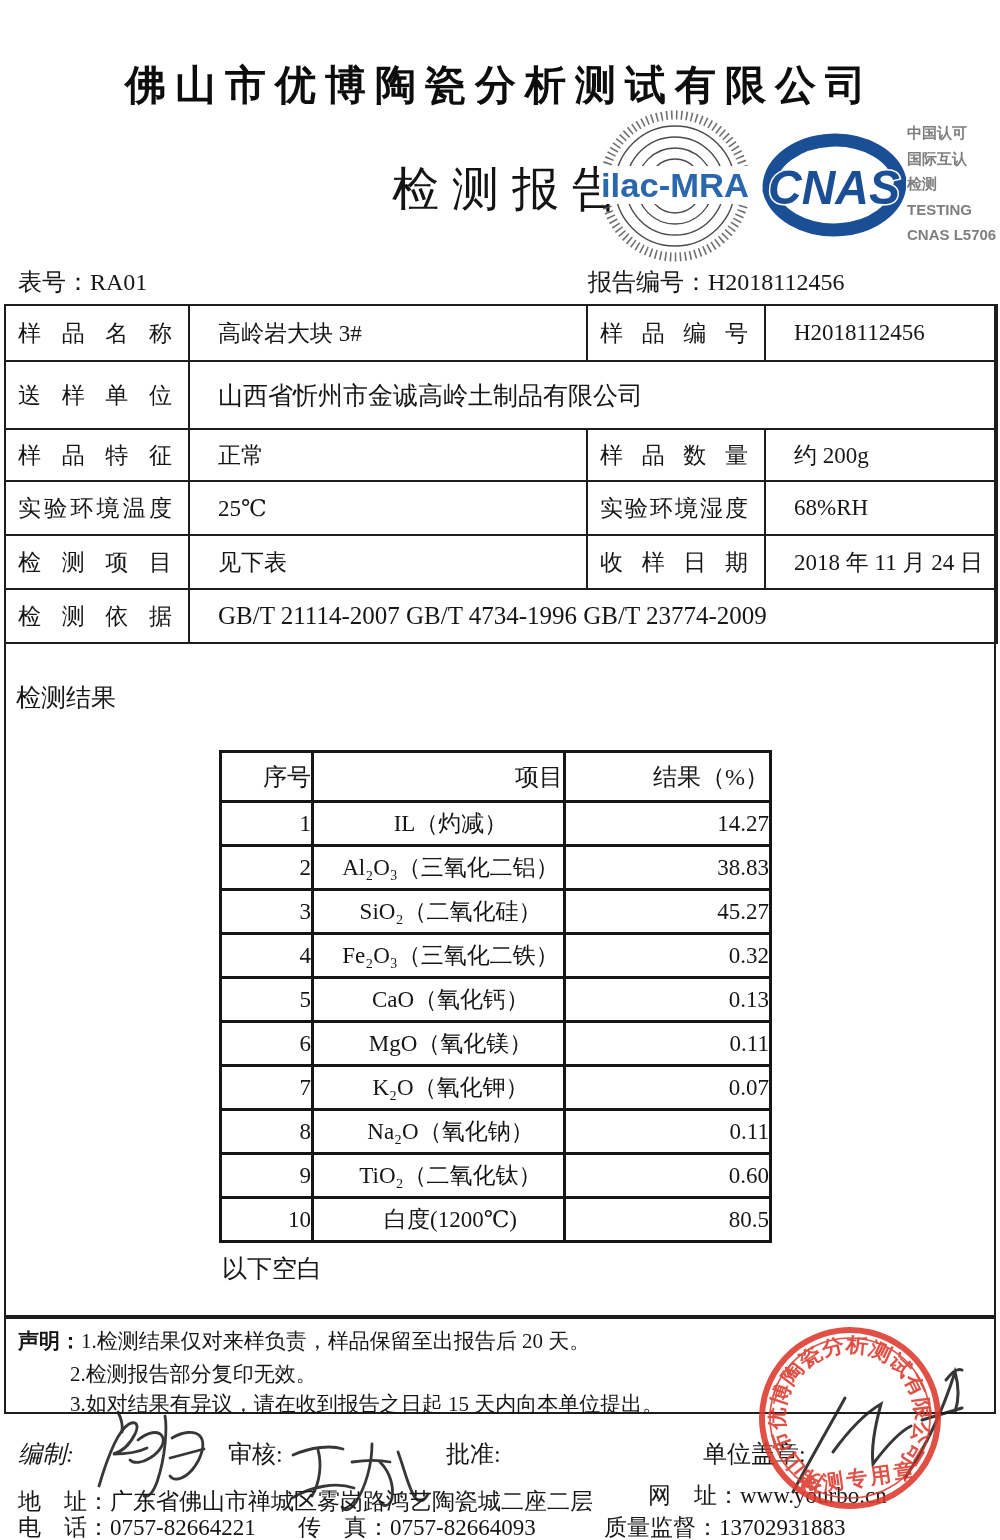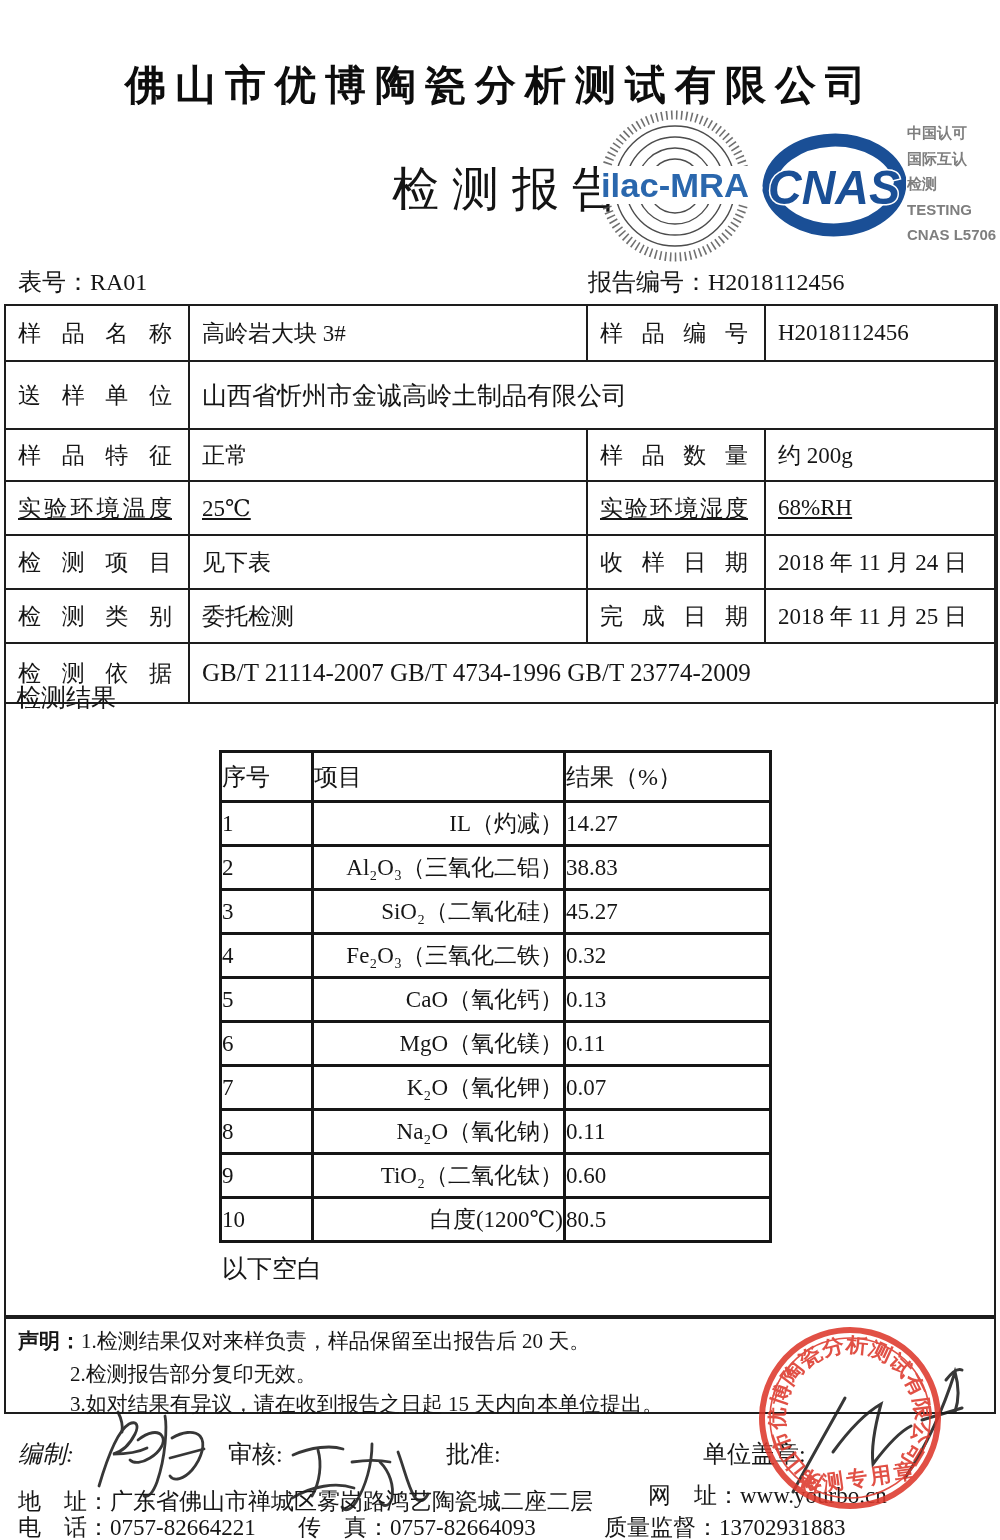--- a/index.html
+++ b/index.html
@@ -51,40 +51,40 @@
     top:304px;left:4px;width:992px;
     border-collapse:collapse;table-layout:fixed;
   }
   table.info td{
     border:2px solid #1d1d1d;
     font-size:23px;overflow:hidden;white-space:nowrap;
   }
   table.info tr:nth-child(1) td{height:52px;}
   table.info tr:nth-child(2) td{height:64px;}
   table.info tr:nth-child(3) td{height:48px;}
-  table.info tr:nth-child(4) td{height:50px;text-decoration:underline;}
+  table.info tr:nth-child(4) td{height:50px;}
   table.info tr:nth-child(5) td{height:50px;}
   table.info tr:nth-child(6) td{height:50px;}
   table.info tr:nth-child(7) td{height:56px;}
   td.lbl{padding:0 16px 0 12px;text-align:justify;text-align-last:justify;}
-  td.val{padding-left:12px;vertical-align:middle;}
+  td.val{padding-left:28px;vertical-align:middle;}
 
   
   .section-label{top:681px;left:16px;font-size:25px;}
   table.results{
     top:750px;left:219px;border-collapse:collapse;table-layout:fixed;
   }
   table.results th, table.results td{
     border:3px solid #161616;font-weight:normal;
-    font-size:23px;text-align:left;vertical-align:middle;
+    font-size:23px;text-align:right;vertical-align:middle;
     padding:0;overflow:hidden;white-space:nowrap;
   }
   table.results th{height:47px;font-size:24px;}
   table.results td{height:41px;}
-  table.results .item-cell{text-align:right;padding-left:24px;}
+  table.results .item-cell{text-align:center;padding-left:24px;}
   .below-blank{top:1252px;left:222px;font-size:25px;}
 
   
   .st-line{position:absolute;left:12px;white-space:nowrap;}
   .st-label{font-weight:bold;}
   .st-l1{top:8px;}
   .st-l2{top:41px;left:64px;}
   .st-l3{top:71px;left:64px;}
 
   
@@ -170,26 +170,20 @@
     <td class="lbl">实验环境温度</td>
     <td class="val">25℃</td>
     <td class="lbl">实验环境湿度</td>
     <td class="val">68%RH</td>
   </tr>
   <tr>
     <td class="lbl">检测项目</td>
     <td class="val">见下表</td>
     <td class="lbl">收样日期</td>
     <td class="val">2018 年 11 月 24 日</td>
-  </tr>
-  <tr>
-    <td class="lbl">检测类别</td>
-    <td class="val">委托检测</td>
-    <td class="lbl">完成日期</td>
-    <td class="val">2018 年 11 月 25 日</td>
   </tr>
   <tr>
     <td class="lbl">检测依据</td>
     <td class="val" colspan="3" style="font-size:25px;">GB/T 21114-2007 GB/T 4734-1996 GB/T 23774-2009</td>
   </tr>
 </tbody>
   </table>
 
 <div class="abs section-label">检测结果</div>
 

